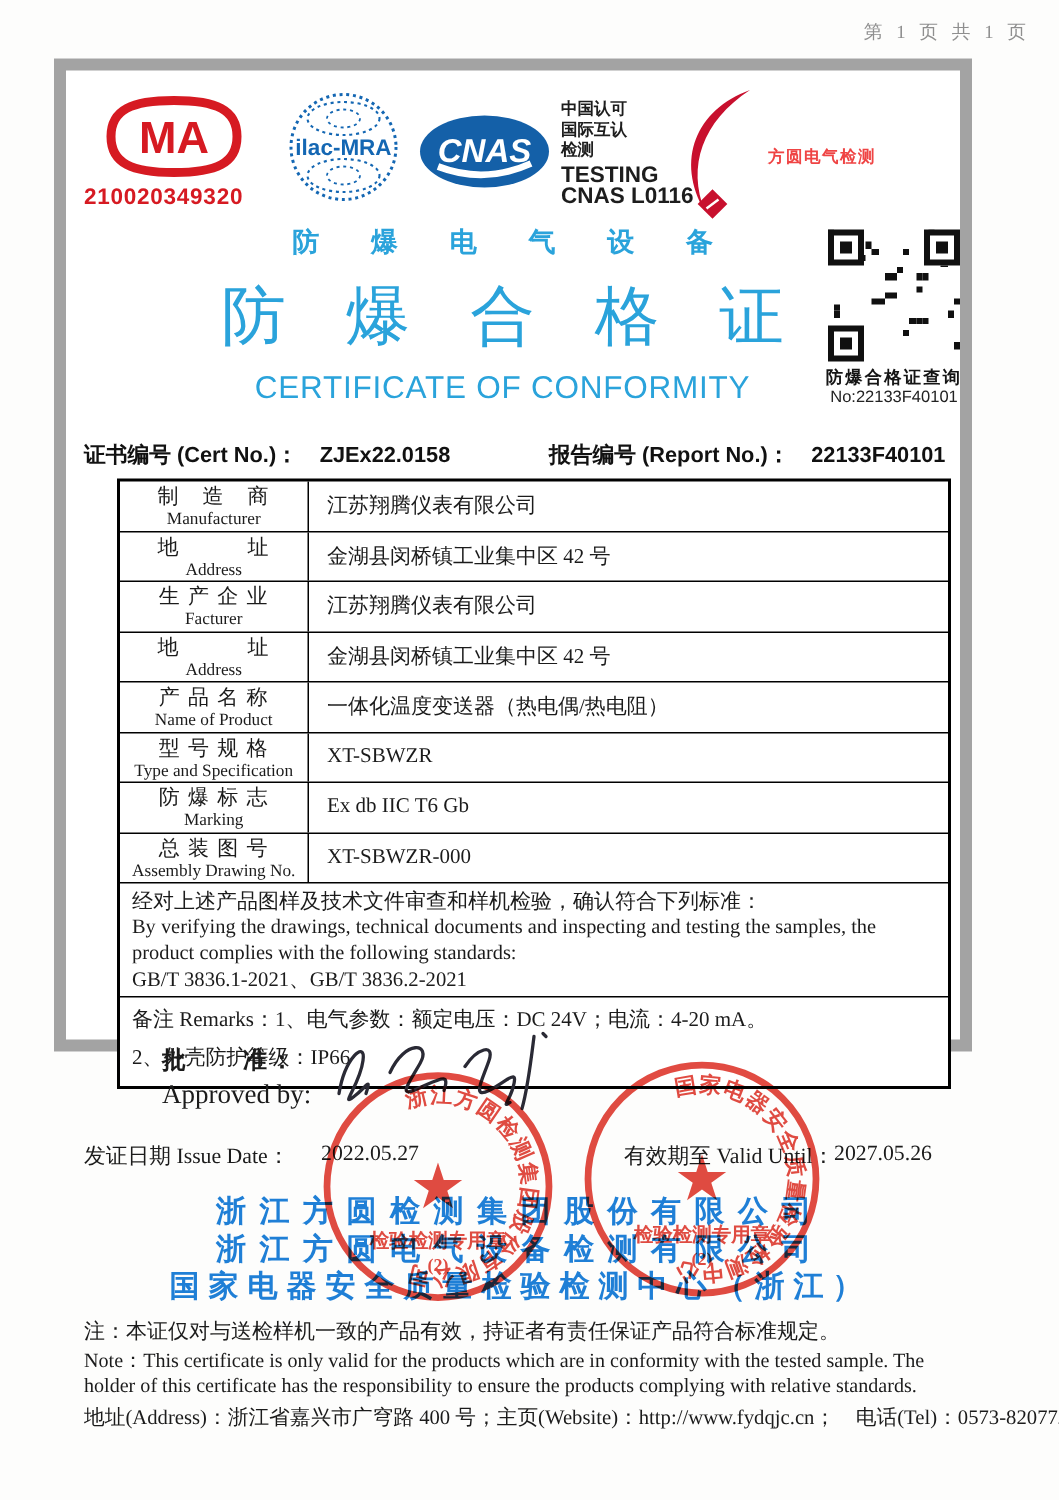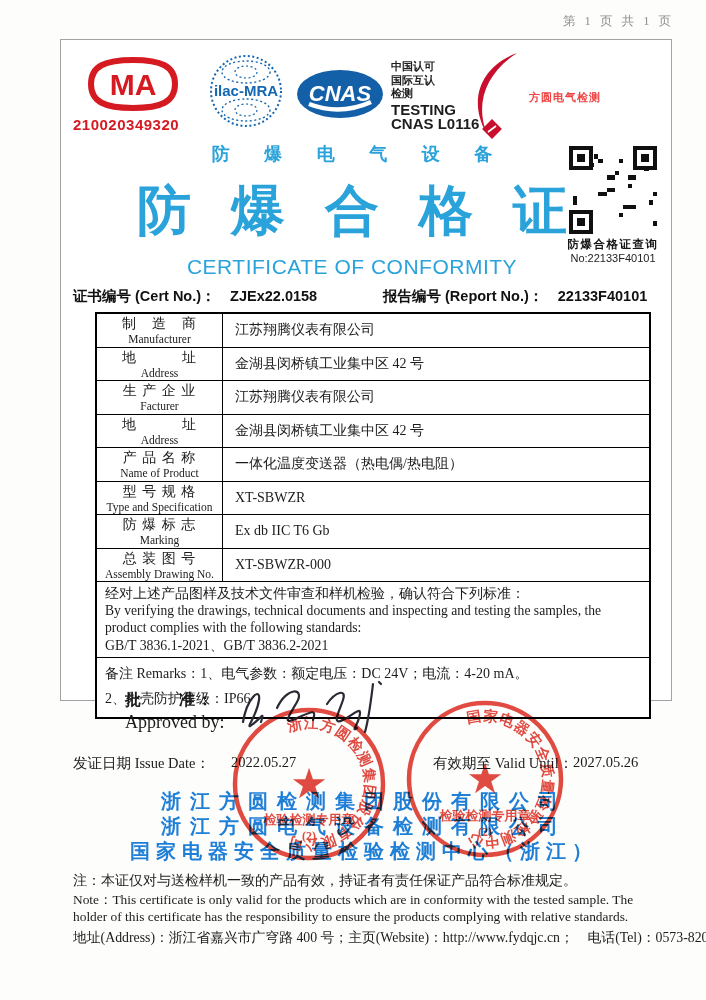--- a/index.html
+++ b/index.html
@@ -1,39 +1,39 @@
 <!DOCTYPE html>
 <html><head>
 <meta charset="utf-8">
 <style>
   * { margin:0; padding:0; box-sizing:border-box; }
   html,body { width:706px; height:1000px; background:#ffffff; font-family:"Liberation Serif", serif; color:#1b1b1b; }
   .page { position:relative; width:706px; height:1000px; background:#fdfdfc; overflow:hidden; }
 
-  .page-indicator { position:absolute; top:13px; right:32px; font-size:12.5px; color:#8f8f8f; letter-spacing:3px; font-family:"Liberation Serif", serif; }
-
-  .frame { position:absolute; left:60px; top:39px; width:612px; height:662px; border:1px solid #a3a3a3; background:#fff; }
+  .page-indicator { position:absolute; top:13px; right:19px; font-size:12.5px; color:#8f8f8f; letter-spacing:3px; font-family:"Liberation Serif", serif; }
+
+  .frame { position:absolute; left:36px; top:39px; width:612px; height:662px; border:8px solid #a3a3a3; background:#fff; }
 
   
   .cma { position:absolute; left:20px; top:14px; width:104px; }
   .cma-number { position:absolute; left:12px; top:76px; font-family:"Liberation Sans", sans-serif; font-weight:bold; font-size:15px; color:#d61a22; letter-spacing:0.5px; }
   .ilac { position:absolute; left:146px; top:12px; }
   .cnas { position:absolute; left:234px; top:28px; }
   .cnas-side { position:absolute; left:330px; top:20px; font-family:"Liberation Sans", sans-serif; color:#1d1d1d; }
   .cnas-side .cn { font-size:11px; line-height:13.5px; font-weight:600; }
   .cnas-side .en { font-size:15px; line-height:11.5px; font-weight:bold; margin-top:3px; }
   .fangyuan { position:absolute; left:398px; top:10px; width:200px; height:92px; }
   .fangyuan-label { position:absolute; left:70px; top:40px; font-size:11px; font-weight:bold; color:#ef4444; letter-spacing:1px; font-family:"Liberation Sans", sans-serif; }
 
   
   .title-block { position:absolute; left:0; top:102px; width:606px; text-align:center; transform:translateX(-12px); color:#2aa3db; }
   .sub-cn { font-size:18px; font-weight:bold; letter-spacing:15px; display:inline-block; margin-right:-15px; }
   .sub-en { font-size:14.5px; font-weight:bold; margin-top:2px; font-family:"Liberation Sans", sans-serif; }
   .main-cn { margin-top:9px; }
-  .main-cn span { font-size:54px; font-weight:bold; letter-spacing:40px; display:inline-block; margin-right:-40px; }
+  .main-cn span { font-size:43px; font-weight:normal; letter-spacing:40px; display:inline-block; margin-right:-40px; }
   .main-en { font-size:21px; margin-top:7px; letter-spacing:0.5px; font-family:"Liberation Sans", sans-serif; }
 
   
   .qr-block { position:absolute; left:500px; top:106px; width:104px; text-align:center; }
   .qr-grid { width:88px; height:88px; margin:0 auto; display:grid; grid-template-columns:repeat(21,1fr); grid-template-rows:repeat(21,1fr); background:#fff; position:relative; }
   .qr-grid i { display:block; }
   .qr-grid i.b { background:#101010; }
   .finder { position:absolute; width:24px; height:24px; border:4px solid #101010; background:#fff; }
   .finder::after { content:""; position:absolute; left:4px; top:4px; width:8px; height:8px; background:#101010; }
   .f1 { left:0; top:0; } .f2 { right:0; top:0; } .f3 { left:0; bottom:0; }

